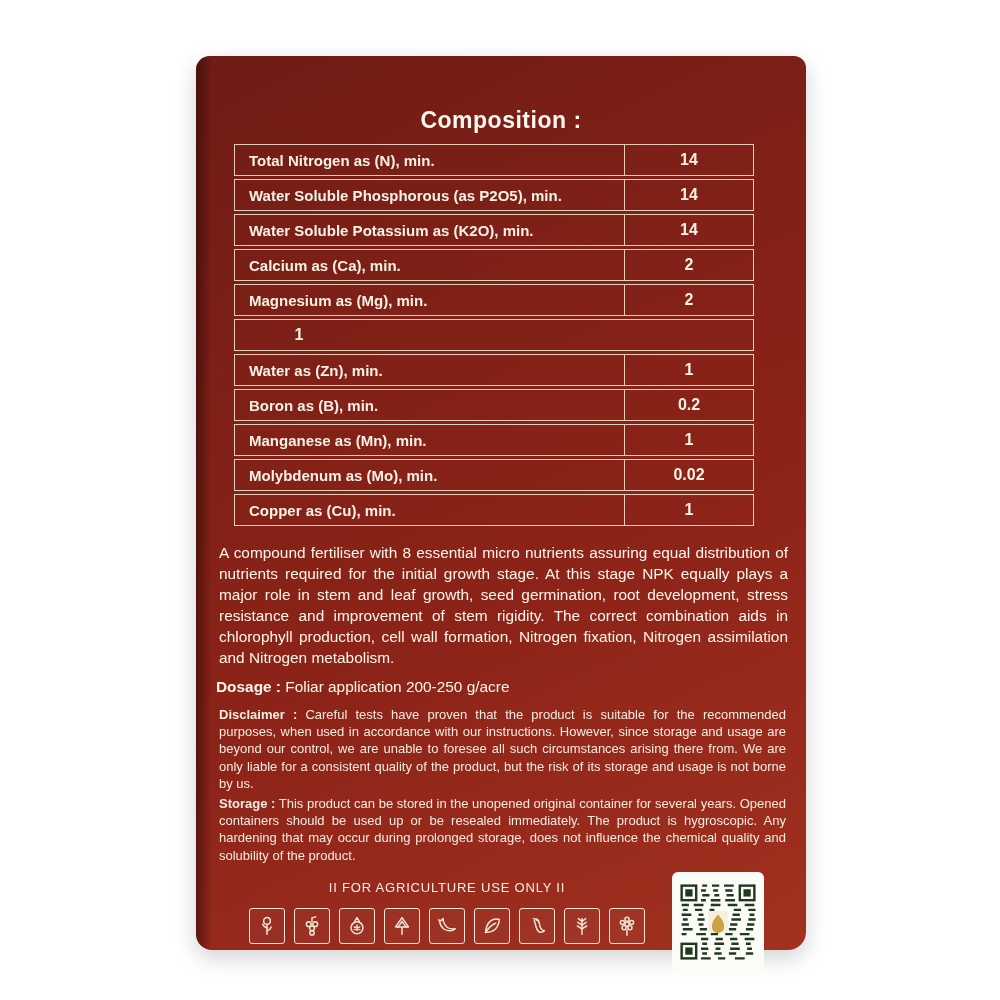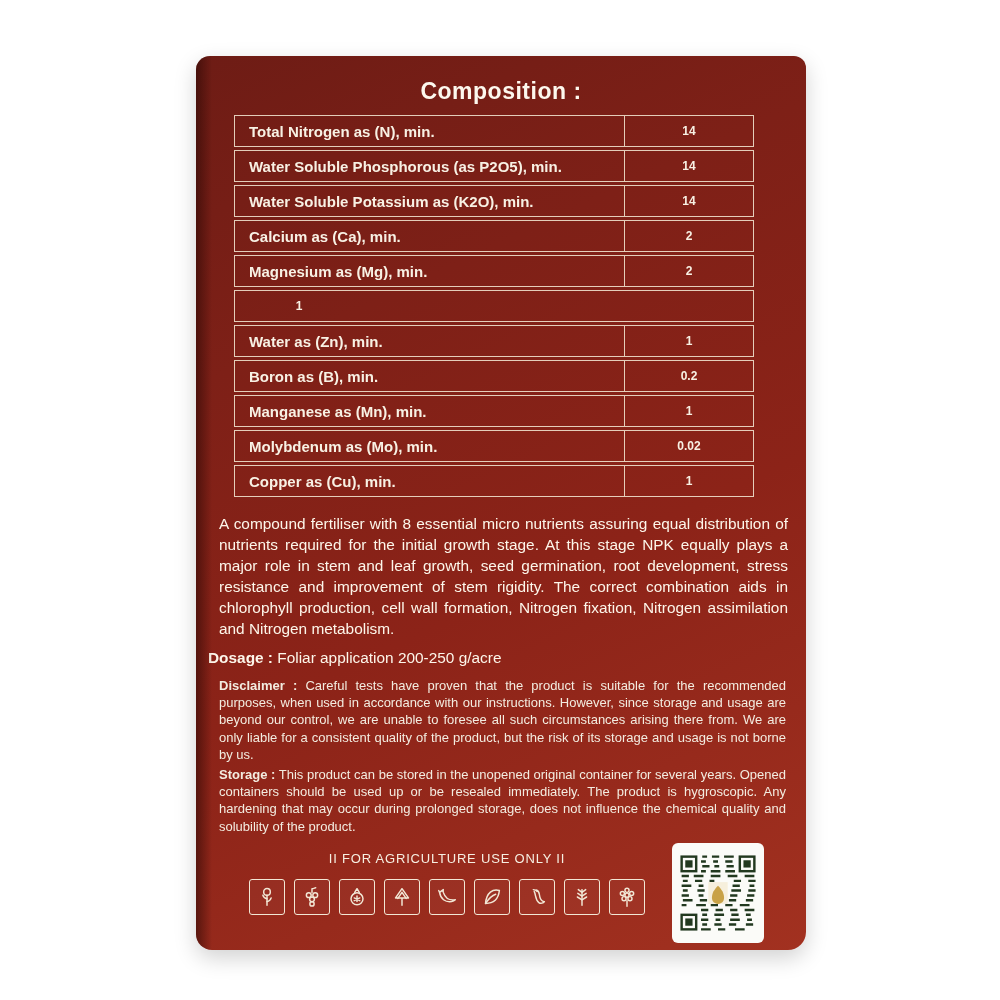--- a/index.html
+++ b/index.html
@@ -12,43 +12,43 @@
     background:linear-gradient(155deg,#6e1c15 0%,#7e2017 28%,#8c2318 58%,#a23120 100%);
     border-radius:14px 12px 18px 16px;
     box-shadow:0 8px 22px rgba(0,0,0,.18);
   }
   .card::before{
     content:"";position:absolute;left:0;top:0;bottom:0;width:16px;
     background:linear-gradient(90deg,rgba(38,6,3,.55),rgba(38,6,3,0));
     border-radius:14px 0 0 16px;pointer-events:none;
   }
   .title{
-    margin:22px 0 10px 0;text-align:center;color:#fdf8ee;
+    margin:51px 0 10px 0;text-align:center;color:#fdf8ee;
     font-size:23px;font-weight:bold;letter-spacing:.5px;
   }
   .comp-table{margin:0 52px 0 38px;}
   .trow{
     display:flex;border:1px solid rgba(243,230,210,.88);
     margin-bottom:3px;min-height:30px;align-items:stretch;
   }
   .trow .lbl{
     flex:1;display:flex;align-items:center;padding:2px 6px 2px 14px;
     border-right:1px solid rgba(243,230,210,.88);
     color:#f8f1e4;font-size:15px;font-weight:bold;white-space:nowrap;
   }
   .trow .val{
     width:128px;display:flex;align-items:center;justify-content:center;
-    color:#f8f1e4;font-size:12px;font-weight:bold;
+    color:#f8f1e4;font-size:16px;font-weight:bold;
   }
   .trow.thead .lbl,.trow.thead .val{font-size:17.5px;}
   .desc{
     margin:16px 18px 0 23px;color:#fdf6ea;font-size:15.4px;line-height:1.37;
     text-align:justify;
   }
-  .dosage{margin:9px 18px 0 12px;color:#fdf6ea;font-size:15.4px;}
+  .dosage{margin:9px 18px 0 20px;color:#fdf6ea;font-size:15.4px;}
   .dosage b{font-weight:bold;}
   .fineprint{
     margin:10px 20px 0 23px;color:#f3ece0;font-size:13px;line-height:1.34;
     text-align:justify;
   }
   .fineprint b{font-weight:bold;}
   .storage{margin-top:2px;}
   .footer{display:flex;margin:8px 42px 0 40px;align-items:flex-start;}
   .footer-left{flex:1;padding-top:6px;}
   .use-only{

